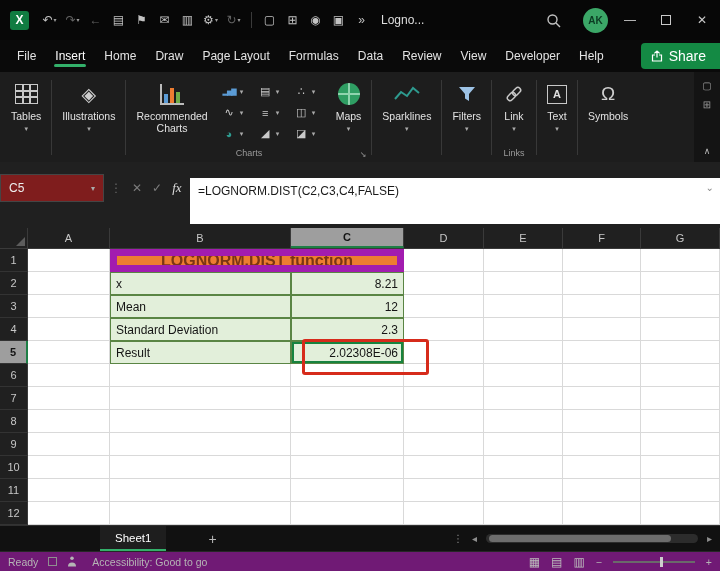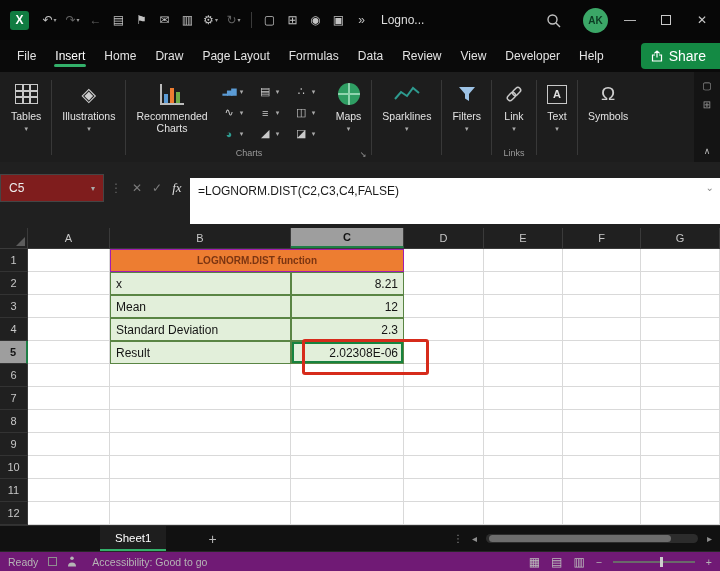--- a/index.html
+++ b/index.html
@@ -90,22 +90,22 @@
   .corner-tri { position:absolute; right:2px; bottom:2px; width:0; height:0; border-left:9px solid transparent; border-bottom:9px solid #5c5c5c; }
 
   .gridbody { position:relative; background:#fff; }
   .grow { display:flex; height:23px; }
   .rh { width:28px; display:flex; align-items:center; justify-content:center; font-size:11px; color:#c7c7c7;
     background:#202020; border-right:1px solid #3a3a3a; border-bottom:1px solid #333; }
   .rh.selh { background:#9e9e9e; color:#141414; border-right:2px solid #1E7F46; font-weight:bold; }
   .c { border-right:1px solid #d9d9d9; border-bottom:1px solid #d9d9d9; font-size:12px; color:#141414;
     display:flex; align-items:center; padding:0 5px; background:#fff; overflow:hidden; white-space:nowrap; }
   .wa{width:82px;} .wb{width:181px;} .wc{width:113px;} .wd{width:80px;} .we{width:79px;} .wf{width:78px;} .wg{width:79px;}
-  .mergehdr { width:294px; background:#ED7D31; border:1px solid #a21caf; justify-content:center; font-weight:bold;
-    color:#7b3512; font-size:10px; }
+  .mergehdr { width:294px; background:#ED7D31; border:7px solid #a21caf; justify-content:center; font-weight:bold;
+    color:#7b3512; font-size:16px; }
   .tcell { background:#E2EFDA; border:1px solid #5a8544; }
   .val { justify-content:flex-end; }
   .sel-cell { box-shadow:inset 0 0 0 2px #17833F; }
   .red-annot { position:absolute; left:302px; top:90px; width:127px; height:36px; border:3px solid #D62B1B;
     border-radius:3px; pointer-events:none; }
 
   
   .sheetbar { height:26px; background:#111; display:flex; align-items:center; border-top:1px solid #303030; }
   .tab-spacer { width:100px; }
   .sheettab { height:100%; display:flex; align-items:center; padding:0 15px; color:#fff; font-size:11.5px;

